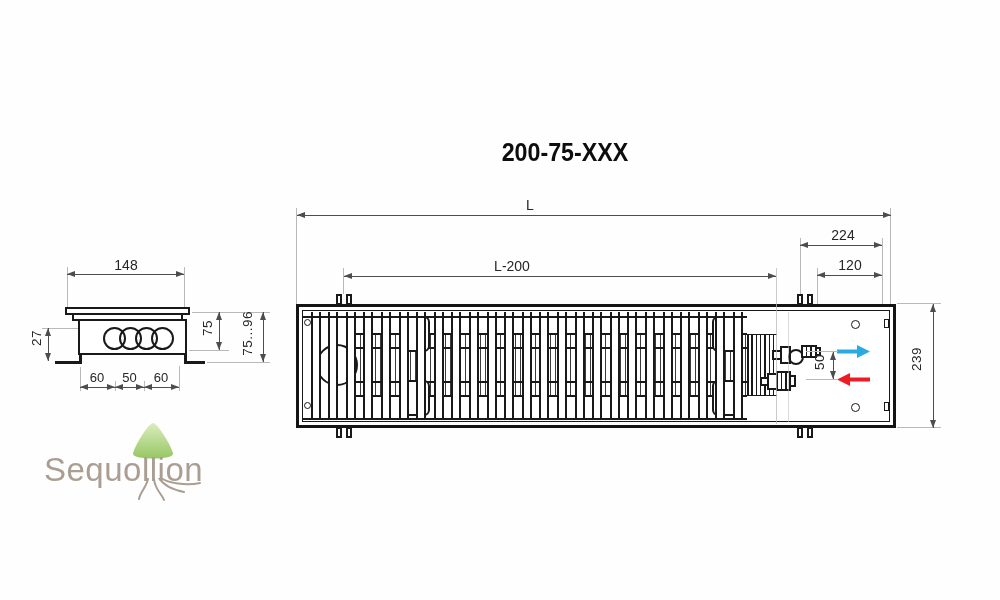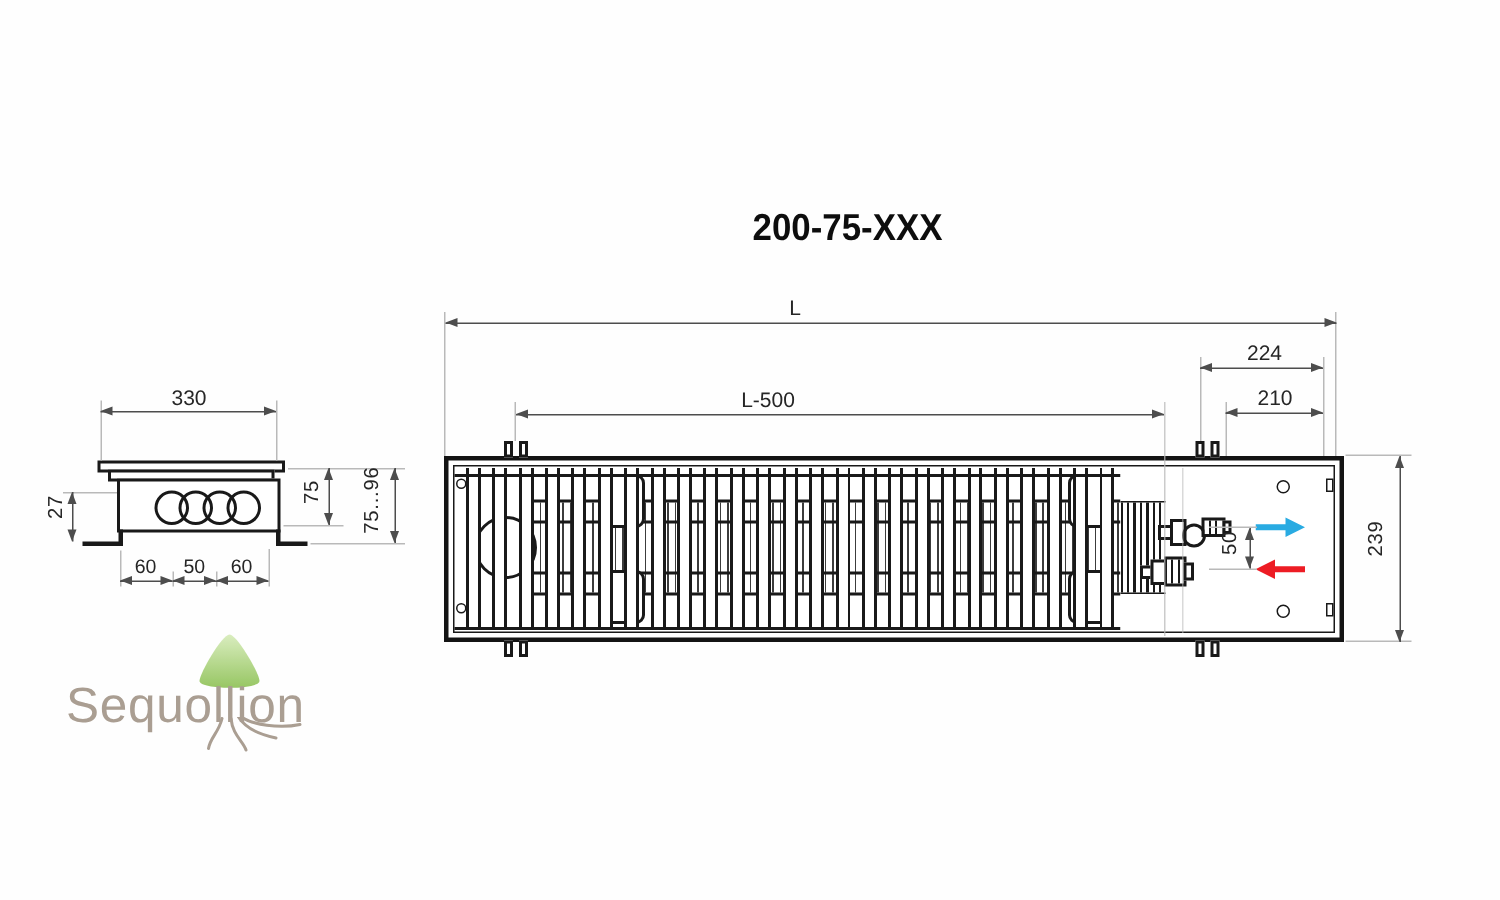--- a/index.html
+++ b/index.html
@@ -82,21 +82,21 @@
     <div class="skt circ" style="left:151px;top:327px;width:23px;height:23px;"></div>
 
     <div class="fill" style="left:79px;top:353px;width:3px;height:10px;"></div>
     <div class="fill" style="left:184px;top:353px;width:3px;height:10px;"></div>
     <div class="fill" style="left:55px;top:361px;width:27px;height:3px;"></div>
     <div class="fill" style="left:184px;top:361px;width:21px;height:3px;"></div>
 
     <div class="extv" style="left:67px;top:267px;height:40px;"></div>
     <div class="extv" style="left:184px;top:267px;height:40px;"></div>
     <div class="dimh" style="left:67px;top:274px;width:117px;"></div>
-    <div class="lbl" style="left:99px;top:257px;width:54px;">330</div>
+    <div class="lbl" style="left:99px;top:257px;width:54px;">148</div>
 
     <div class="exth" style="left:42px;top:328px;width:36px;"></div>
     <div class="dimv" style="left:48px;top:328px;height:33px;"></div>
     <div class="vtext" style="left:29px;top:330px;">27</div>
 
     <div class="extv" style="left:80px;top:367px;height:24px;"></div>
     <div class="extv" style="left:115px;top:381px;height:10px;"></div>
     <div class="extv" style="left:144px;top:381px;height:10px;"></div>
     <div class="extv" style="left:179px;top:366px;height:25px;"></div>
     <div class="dimh" style="left:80px;top:387px;width:35px;"></div>
@@ -181,27 +181,27 @@
     <div class="extv" style="left:882px;top:238px;height:66px;"></div>
     <div class="exth" style="left:806px;top:351px;width:32px;"></div>
     <div class="exth" style="left:806px;top:379px;width:32px;"></div>
     <div class="exth" style="left:897px;top:303px;width:44px;"></div>
     <div class="exth" style="left:897px;top:427px;width:44px;"></div>
 
     <div class="dimh" style="left:297px;top:215px;width:594px;"></div>
     <div class="lbl" style="left:505px;top:197px;width:50px;">L</div>
 
     <div class="dimh" style="left:344px;top:276px;width:432px;"></div>
-    <div class="lbl" style="left:482px;top:258px;width:60px;">L-500</div>
+    <div class="lbl" style="left:482px;top:258px;width:60px;">L-200</div>
 
     <div class="dimh" style="left:800px;top:245px;width:82px;"></div>
     <div class="lbl" style="left:816px;top:227px;width:54px;">224</div>
 
     <div class="dimh" style="left:817px;top:275px;width:65px;"></div>
-    <div class="lbl" style="left:823px;top:257px;width:54px;">210</div>
+    <div class="lbl" style="left:823px;top:257px;width:54px;">120</div>
 
     <div class="dimv" style="left:833px;top:352px;height:27px;"></div>
     <div class="vtext" style="left:812px;top:354px;">50</div>
 
     <div class="dimv" style="left:933px;top:304px;height:124px;"></div>
     <div class="vtext" style="left:909px;top:347px;">239</div>
   </div>
 
   <div style="position:absolute;left:0;top:0;opacity:.92;">
     <svg style="position:absolute;left:131px;top:422px;" width="44" height="38">

